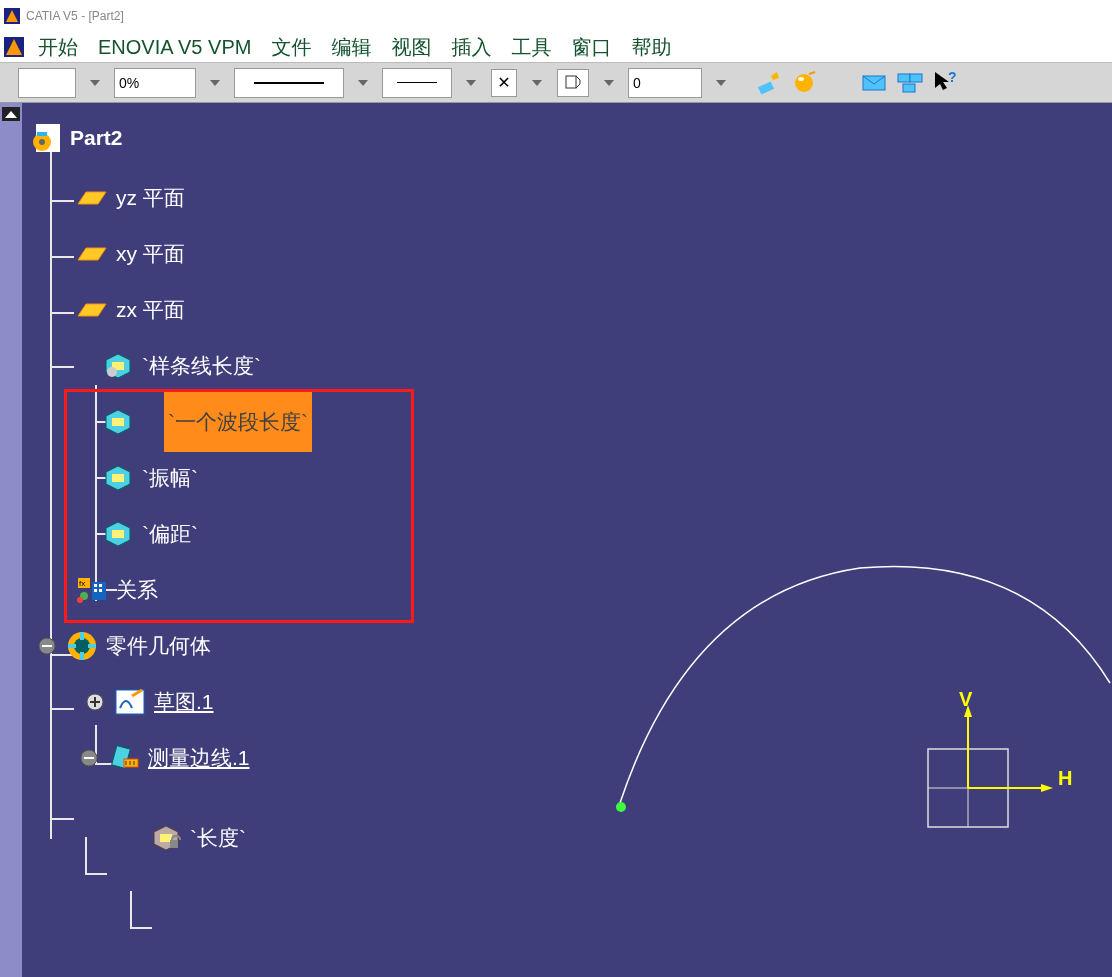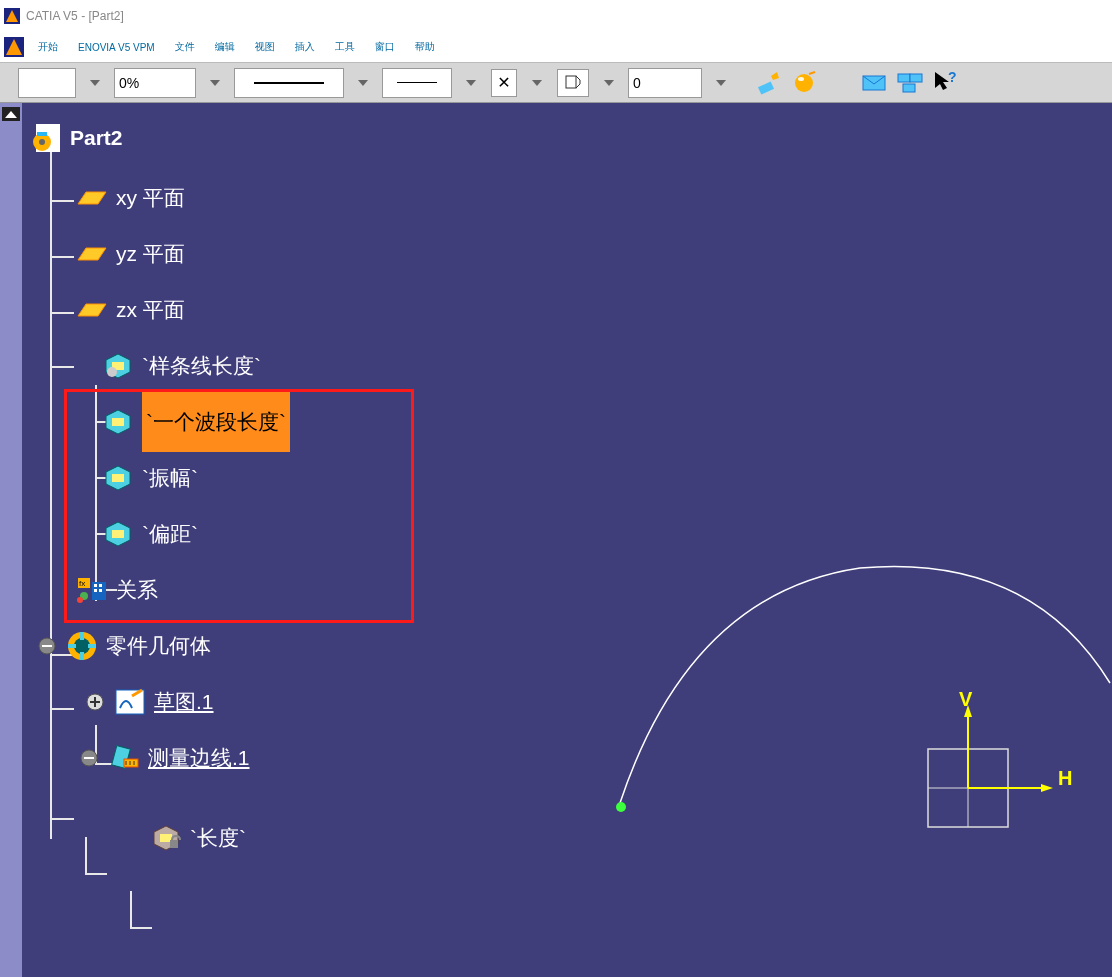--- a/index.html
+++ b/index.html
@@ -25,22 +25,22 @@
       width: 16px; height: 16px;
       margin-right: 6px;
       display: inline-block;
     }
     
     .menubar {
       background: #ffffff;
       height: 30px;
       display: flex;
       align-items: center;
-      font-size: 10px;
-      color: #0369a1;
+      font-size: 20px;
+      color: #14532d;
       padding-left: 4px;
     }
     .menubar .app-icon {
       width: 20px; height: 20px;
       margin-right: 4px;
     }
     .menubar .item {
       padding: 4px 10px;
       cursor: default;
     }
@@ -153,22 +153,23 @@
       width: 32px; height: 32px;
       margin-right: 8px;
       display: inline-flex;
       align-items: center; justify-content: center;
     }
     .tree-node .label {
       white-space: nowrap;
     }
     .tree-node .label.selected {
       background: #ff8c1a;
-      color: #000000;
+      color: #404040;
       padding: 16px 4px;
+      margin-left: 22px;
     }
     .tree-node .label.underline {
       text-decoration: underline;
     }
     .expand-btn {
       width: 18px; height: 18px;
       margin-right: 10px;
       display: inline-flex;
       align-items: center; justify-content: center;
     }
@@ -389,31 +390,31 @@
       <span class="label" style="font-weight:bold">Part2</span>
     </div>
 
     <div class="tree-node level1">
       <span style="width:20px"></span>
       <span class="tree-icon">
         <svg width="32" height="24">
             <polygon points="2,18 22,18 30,6 10,6" fill="#ffca28" stroke="#ff8f00"></polygon>
           </svg>
       </span>
-      <span class="label">xy 平面</span>
+      <span class="label">yz 平面</span>
     </div>
 
     <div class="tree-node level1">
       <span style="width:20px"></span>
       <span class="tree-icon">
         <svg width="32" height="24">
             <polygon points="2,18 22,18 30,6 10,6" fill="#ffca28" stroke="#ff8f00"></polygon>
           </svg>
       </span>
-      <span class="label">yz 平面</span>
+      <span class="label">xy 平面</span>
     </div>
 
     <div class="tree-node level1">
       <span style="width:20px"></span>
       <span class="tree-icon">
         <svg width="32" height="24">
             <polygon points="2,18 22,18 30,6 10,6" fill="#ffca28" stroke="#ff8f00"></polygon>
           </svg>
       </span>
       <span class="label">zx 平面</span>

